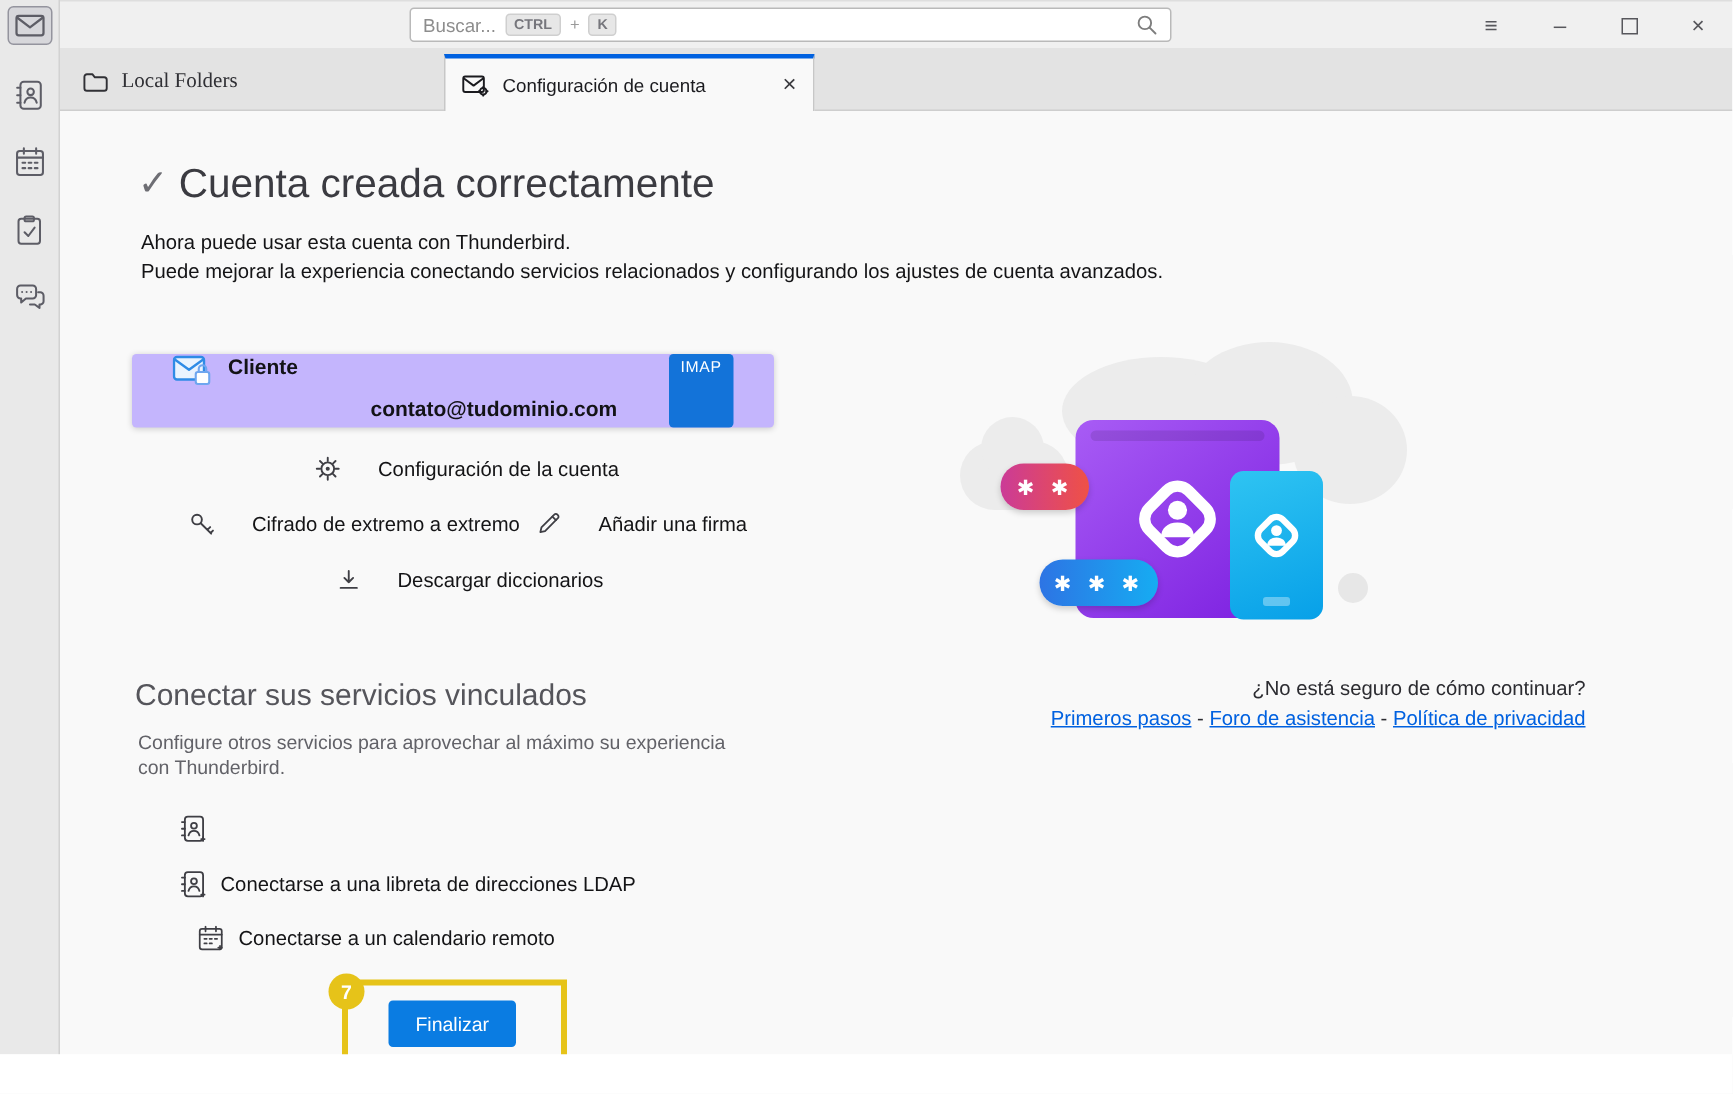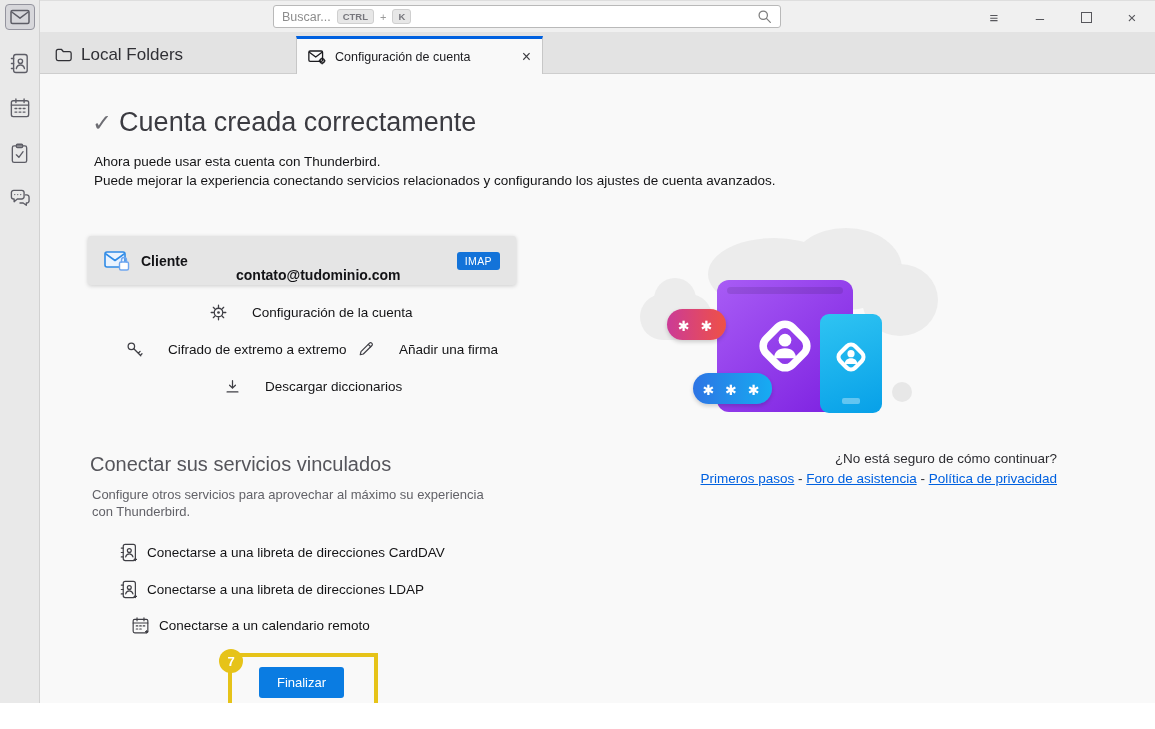--- a/index.html
+++ b/index.html
@@ -26,36 +26,36 @@
   .search-mag { margin-left:auto; display:flex; }
   .win-controls { position:absolute; right:0; top:0; height:32px; display:flex; align-items:center; }
   .win-btn { width:46px; height:32px; display:flex; align-items:center; justify-content:center;
              font-size:15px; color:#57575c; }
   .max-box { width:11px; height:11px; border:1.3px solid #57575c; display:inline-block; }
 
   
   .tabbar { position:absolute; left:40px; top:32px; right:0; height:42px; background:#e3e3e3;
             border-bottom:1px solid #cecece; z-index:2; }
   .tab-inactive { position:absolute; left:0; bottom:0; height:36px; width:256px; display:flex; align-items:center;
-                  gap:9px; padding:0 15px; font-size:17px; color:#303035; }
+                  gap:9px; padding:0 15px; font-size:14px; color:#303035;font-family:Liberation Serif, serif; }
   .tab-active { position:absolute; left:256px; bottom:-1px; height:38px; width:247px; background:#f9f9f9;
                 border:1px solid #c7c7c7; border-bottom:none; border-top:3px solid #0061e0;
                 display:flex; align-items:center; gap:9px; padding:0 11px; font-size:12.5px; color:#1b1b1f; z-index:3; }
   .tab-close { margin-left:auto; font-size:16px; color:#3c3c41; line-height:1; }
 
   
   .content { position:absolute; left:40px; top:74px; right:0; bottom:0; background:#f9f9f9; }
 
   .h1 { position:absolute; left:52px; top:33px; font-size:27px; font-weight:300; color:#3b3b41;
         display:flex; align-items:center; gap:7px; }
   .h1-check { color:#6e6e74; font-size:24px; }
   .intro { position:absolute; left:54px; top:78px; font-size:13.5px; color:#141416; line-height:19px; }
 
-  .card { position:absolute; left:48px; top:162px; width:428px; height:49px; background:#e5e5e5; border-radius:3px;
-          box-shadow:0 1px 4px rgba(0,0,0,.18); display:flex; align-items:center; padding:0 16px; z-index:1; }
+  .card { position:absolute; left:48px; top:162px; width:428px; height:49px; background:#c4b5fd; border-radius:3px;
+          box-shadow:0 1px 4px rgba(0,0,0,.18); display:flex; padding:0 27px; z-index:1; }
   .card-name { font-weight:bold; font-size:14px; color:#131316; margin-left:11px; width:95px; }
   .card-email { font-weight:bold; font-size:14px; color:#131316;margin-top:28px; }
   .badge { margin-left:auto; background:#1373d9; color:#fff; font-size:10.5px; font-weight:normal;
            padding:3px 8px; border-radius:3px; letter-spacing:.4px; }
 
   .action { position:absolute; display:flex; align-items:center; gap:25px; font-size:13.5px; color:#141416; cursor:pointer; }
   .action svg, .svc svg { color:#3f3f45; flex:none; }
   .act-config   { left:170px; top:230px; }
   .act-crypto   { left:86px;  top:267px; }
   .act-sign     { left:318px; top:267px; }
@@ -254,21 +254,20 @@
     <div class="services-desc">Configure otros servicios para aprovechar al máximo su experiencia con Thunderbird.</div>
 
     <div class="svc svc-1">
       <svg class="stroke-ic" width="17" height="19" viewBox="0 0 21 23">
           <rect x="4" y="1.5" width="15" height="20" rx="2.5"></rect>
           <path d="M4 6H1.6M4 11.5H1.6M4 17H1.6"></path>
           <circle cx="11.5" cy="9" r="2.4"></circle>
           <path d="M7 17c.6-2.5 2.3-3.8 4.5-3.8S15.4 14.5 16 17"></path>
           <path d="M19 18.5v3M17.5 20h3"></path>
         </svg>
-      <span>Conectarse a una libreta de direcciones CardDAV</span>
     </div>
     <div class="svc svc-2">
       <svg class="stroke-ic" width="17" height="19" viewBox="0 0 21 23">
           <rect x="4" y="1.5" width="15" height="20" rx="2.5"></rect>
           <path d="M4 6H1.6M4 11.5H1.6M4 17H1.6"></path>
           <circle cx="11.5" cy="9" r="2.4"></circle>
           <path d="M7 17c.6-2.5 2.3-3.8 4.5-3.8S15.4 14.5 16 17"></path>
           <path d="M19 18.5v3M17.5 20h3"></path>
         </svg>
       <span>Conectarse a una libreta de direcciones LDAP</span>

